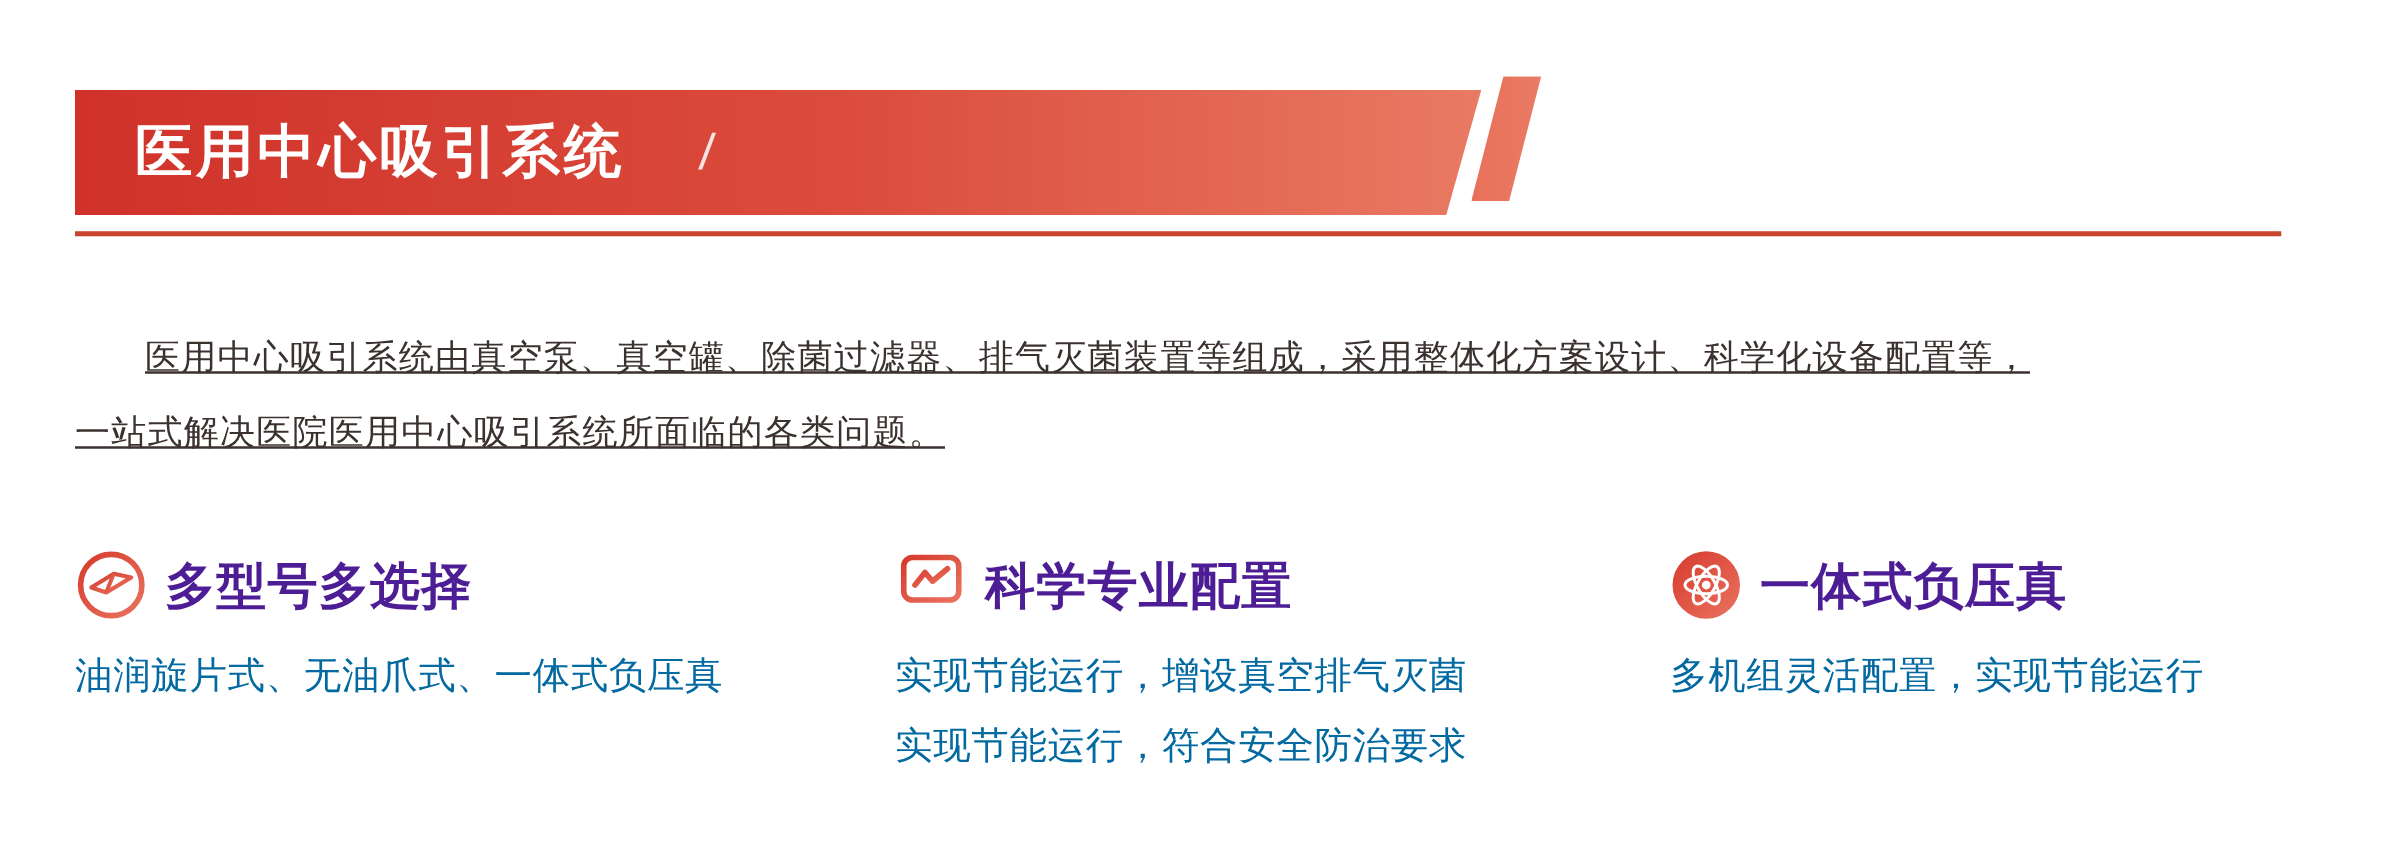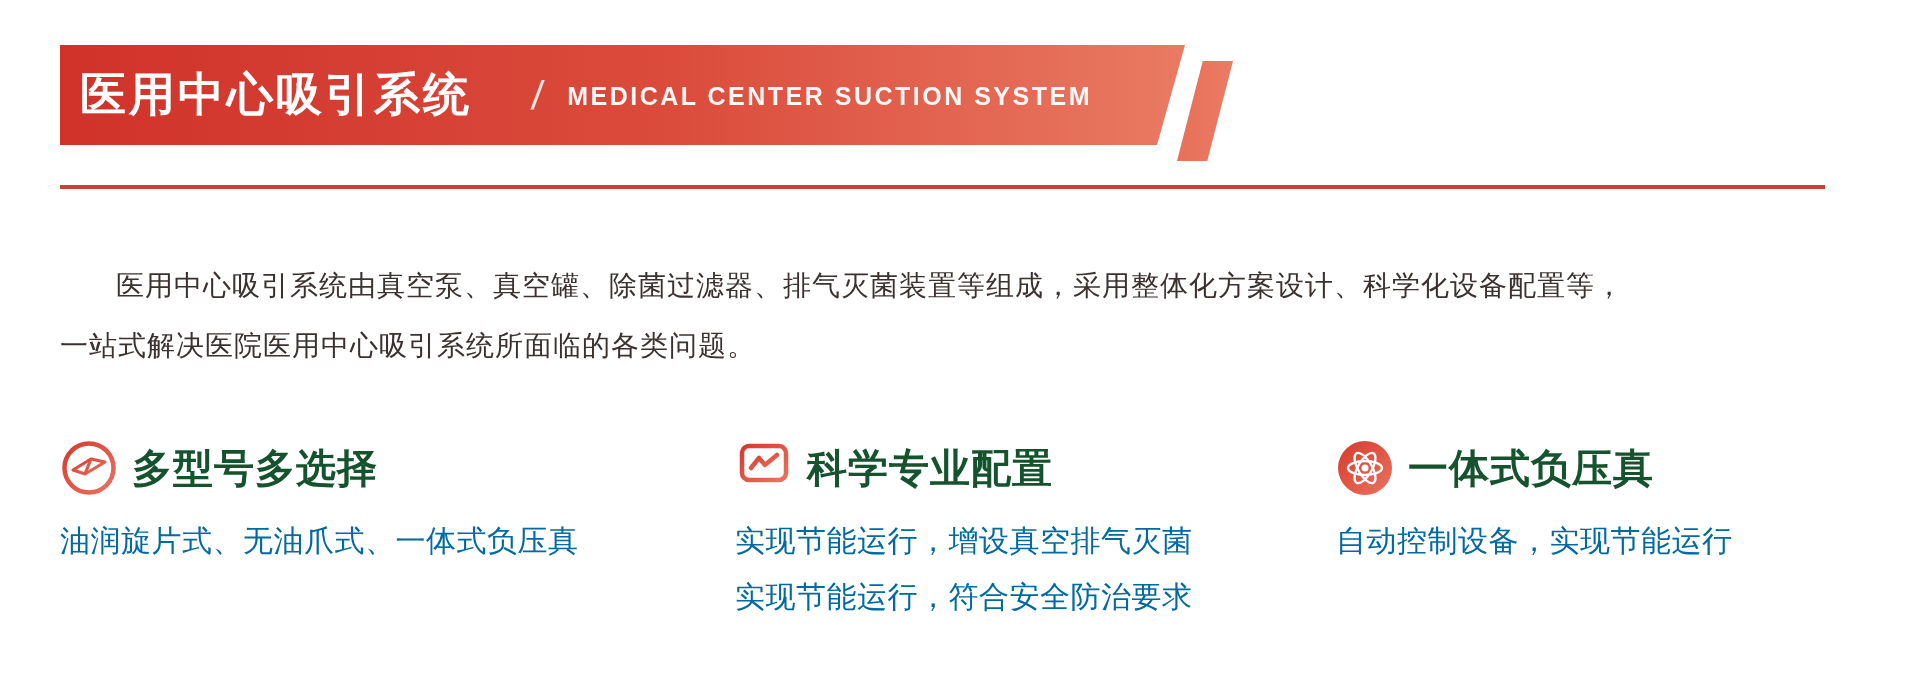--- a/index.html
+++ b/index.html
@@ -4,24 +4,24 @@
 <style>
   html,body { margin:0; padding:0; }
   body {
     width:1920px; height:693px; position:relative; overflow:hidden;
     background:#ffffff;
     font-family:"Liberation Sans","DejaVu Sans",sans-serif;
   }
 
   
   .banner {
-    position:absolute; left:60px; top:45px; width:1125px; height:100px;
+    position:absolute; left:60px; top:72px; width:1125px; height:100px;
     background:linear-gradient(90deg,#d0322a 0%,#db4c3c 55%,#e97a63 100%);
     clip-path:polygon(0 0,100% 0,calc(100% - 28px) 100%,0 100%);
-    display:flex; align-items:center; padding-left:20px; box-sizing:border-box;
+    display:flex; align-items:center; padding-left:48px; box-sizing:border-box;
   }
   .banner-title-zh {
     color:#ffffff; font-size:46px; font-weight:bold; letter-spacing:3px;
     white-space:nowrap;
   }
   .banner-sep {
     color:rgba(255,255,255,0.85); font-size:40px; font-weight:400;
     margin:0 24px 0 60px; transform:skewX(-6deg); display:inline-block;
   }
   .banner-title-en {
@@ -38,49 +38,48 @@
   .divider {
     position:absolute; left:60px; top:185px; width:1765px; height:4px;
     background:#c9442f;
   }
 
   
   .intro {
     position:absolute; left:60px; top:256px; width:1820px;
     font-size:28px; line-height:60px; color:#3b3230; letter-spacing:1px;
   }
-  .intro-line { white-space:nowrap; }
+  .intro-line { white-space:nowrap;text-decoration:underline; }
   .intro-line.indent { text-indent:2em; }
 
   
   .feature {
     position:absolute; top:437px;
   }
   .feature-1 { left:60px;  width:600px; }
-  .feature-2 { left:735px; width:600px; }
+  .feature-2 { left:716px; width:600px; }
   .feature-3 { left:1336px; width:560px; }
   .feature-header { display:flex; align-items:center; gap:14px; height:62px; }
   .feature-icon { width:58px; height:58px; flex:0 0 58px; }
   .feature-title {
-    font-size:40px; font-weight:bold; color:#14532d; letter-spacing:1px;
+    font-size:40px; font-weight:bold; color:#4c1d95; letter-spacing:1px;
     white-space:nowrap;
   }
   .feature-body {
     margin-top:14px; font-size:30px; line-height:56px; color:#0369a1;
     letter-spacing:0.5px;
   }
   .feature-line { white-space:nowrap; }
 </style>
 </head>
 <body>
 
 <div class="banner">
   <span class="banner-title-zh">医用中心吸引系统</span>
   <span class="banner-sep">/</span>
-  <span class="banner-title-en">MEDICAL CENTER SUCTION SYSTEM</span>
 </div>
 <div class="banner-stripe"></div>
 
 <div class="divider"></div>
 
 <div class="intro">
   <div class="intro-line indent">医用中心吸引系统由真空泵、真空罐、除菌过滤器、排气灭菌装置等组成，采用整体化方案设计、科学化设备配置等，</div>
   <div class="intro-line">一站式解决医院医用中心吸引系统所面临的各类问题。</div>
 </div>
 
@@ -136,15 +135,15 @@
       </defs>
       <circle cx="29" cy="29" r="27" fill="url(#g3)"></circle>
       <circle cx="29" cy="29" r="3.5" fill="#ffffff"></circle>
       <ellipse cx="29" cy="29" rx="17" ry="7" fill="none" stroke="#ffffff" stroke-width="2.4"></ellipse>
       <ellipse cx="29" cy="29" rx="17" ry="7" fill="none" stroke="#ffffff" stroke-width="2.4" transform="rotate(60 29 29)"></ellipse>
       <ellipse cx="29" cy="29" rx="17" ry="7" fill="none" stroke="#ffffff" stroke-width="2.4" transform="rotate(120 29 29)"></ellipse>
     </svg>
     <span class="feature-title">一体式负压真</span>
   </div>
   <div class="feature-body">
-    <div class="feature-line">自动控制设备，实现节能运行</div>
+    <div class="feature-line">多机组灵活配置，实现节能运行</div>
   </div>
 </div>
 
 </body></html>

